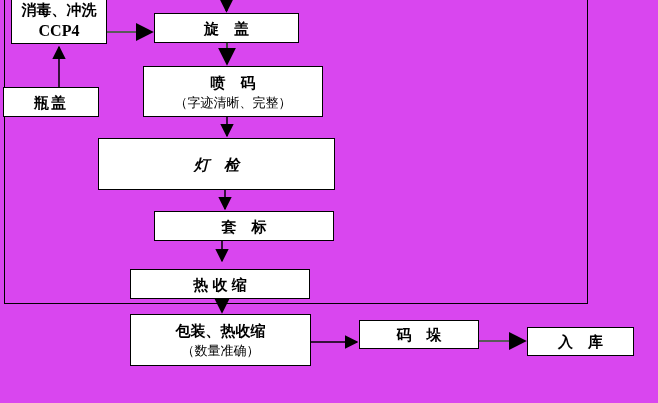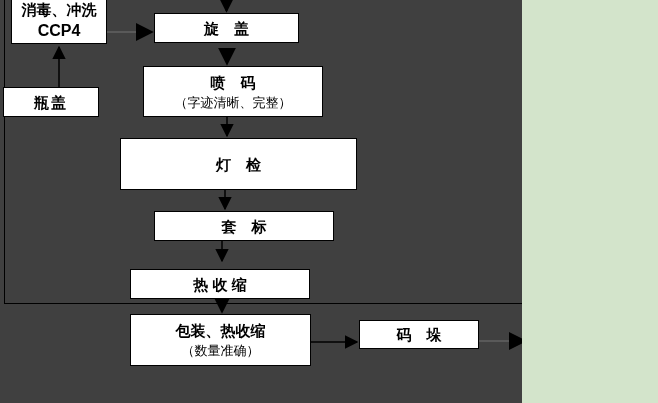--- a/index.html
+++ b/index.html
@@ -1,33 +1,33 @@
 <!DOCTYPE html>
 <html><head>
 <meta charset="utf-8">
 <style>
   html,body{margin:0;padding:0;background:#d3e4cb;}
   .canvas{
-    position:relative;width:522px;height:403px;background:#404040;
+    position:relative;width:658px;height:403px;background:#d946ef;
     overflow:hidden;font-family:"Liberation Sans","DejaVu Sans",sans-serif;color:#000;
   }
   .outer-rect{
     position:absolute;left:4px;top:-14px;width:584px;height:318px;
     border:1px solid #000;box-sizing:border-box;background:transparent;
   }
   .arrows{position:absolute;left:0;top:0;}
   .node{
     position:absolute;background:#ffffff;border:1.5px solid #000;box-sizing:border-box;
     display:flex;flex-direction:column;align-items:center;justify-content:center;
     text-align:center;
   }
   .node.bottom-align{justify-content:flex-end;padding-bottom:2px;}
   .lbl{font-weight:bold;font-size:15px;line-height:21px;white-space:nowrap;}
   .sub{font-weight:normal;font-size:13px;line-height:19px;white-space:nowrap;}
-  .serif{font-family:Liberation Sans, sans-serif;font-size:16px;}
+  .serif{font-family:Liberation Serif, serif;font-size:16px;}
 </style>
 </head>
 <body>
 
 <div class="canvas">
 
   <div class="outer-rect"></div>
 
   <svg class="arrows" width="658" height="403" viewBox="0 0 658 403">
     <defs>
@@ -58,21 +58,21 @@
 
   <div class="node" style="left:154px;top:13px;width:145px;height:30px;">
     <span class="lbl">旋　盖</span>
   </div>
 
   <div class="node" style="left:143px;top:66px;width:180px;height:51px;">
     <span class="lbl">喷　码</span>
     <span class="sub">（字迹清晰、完整）</span>
   </div>
 
-  <div class="node" style="left:120px;top:138px;width:237px;height:52px;">
+  <div class="node" style="left:98px;top:138px;width:237px;height:52px;font-style:italic;">
     <span class="lbl">灯　检</span>
   </div>
 
   <div class="node" style="left:130px;top:211px;width:180px;height:30px;margin-left:24px;">
     <span class="lbl">套　标</span>
   </div>
 
   <div class="node" style="left:130px;top:269px;width:180px;height:30px;">
     <span class="lbl">热 收 缩</span>
   </div>

